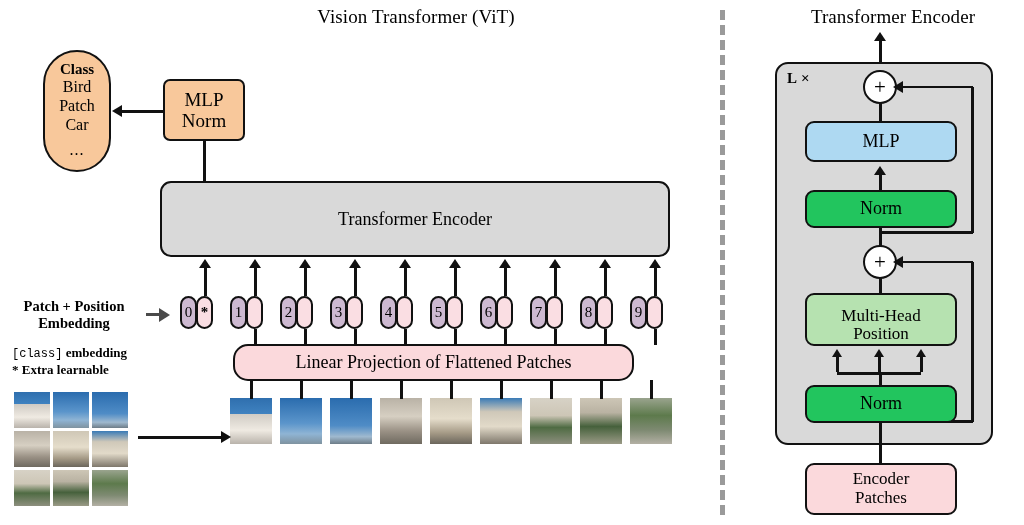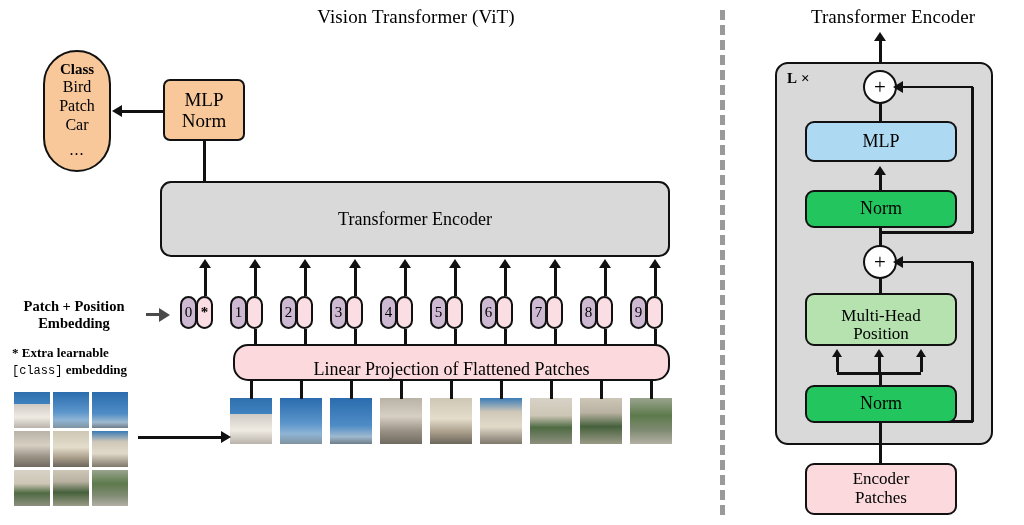--- a/index.html
+++ b/index.html
@@ -134,26 +134,26 @@
 </div>
 
 <div class="abs pp-label" style="left:6px;top:298px;width:136px;">
   <div>Patch + Position</div>
   <div>Embedding</div>
 </div>
 <div class="abs hline" style="left:146px;top:313px;width:14px;background:#4a4a4a;height:3px;"></div>
 <div class="abs arrow-right-gray" style="left:159px;top:308px;"></div>
 
 <div class="abs foot" style="left:12px;top:345px;width:160px;">
+  <div><span class="mono">[class]</span><b> embedding</b></div>
   <div><b>*</b>
        <b>Extra learnable</b></div>
-  <div><span class="mono">[class]</span><b> embedding</b></div>
-</div>
-
-<div class="abs box r14 linproj" style="left:233px;top:344px;width:437px;height:37px;align-items:flex-end;">
+</div>
+
+<div class="abs box r14 linproj" style="left:233px;top:344px;width:401px;height:37px;">
   <span>Linear Projection of Flattened Patches</span>
 </div>
 
 <div id="tokens-layer" class="abs" style="left:0;top:0;width:700px;height:525px;">
     <div class="abs tok" style="left: 180px; top: 296px;">
       <div class="cell pos">0</div>
       <div class="cell pat star">*</div>
     </div>
     <div class="abs vline" style="left: 204px; top: 266px; height: 30px;"></div>
     <div class="abs arrow-up" style="left: 199px; top: 259px;"></div>

